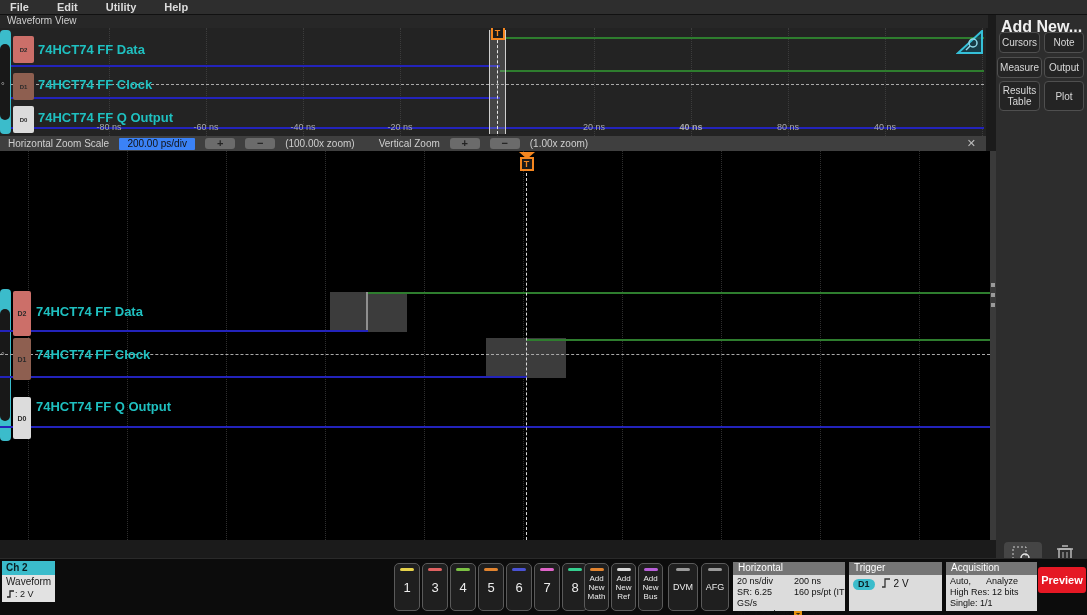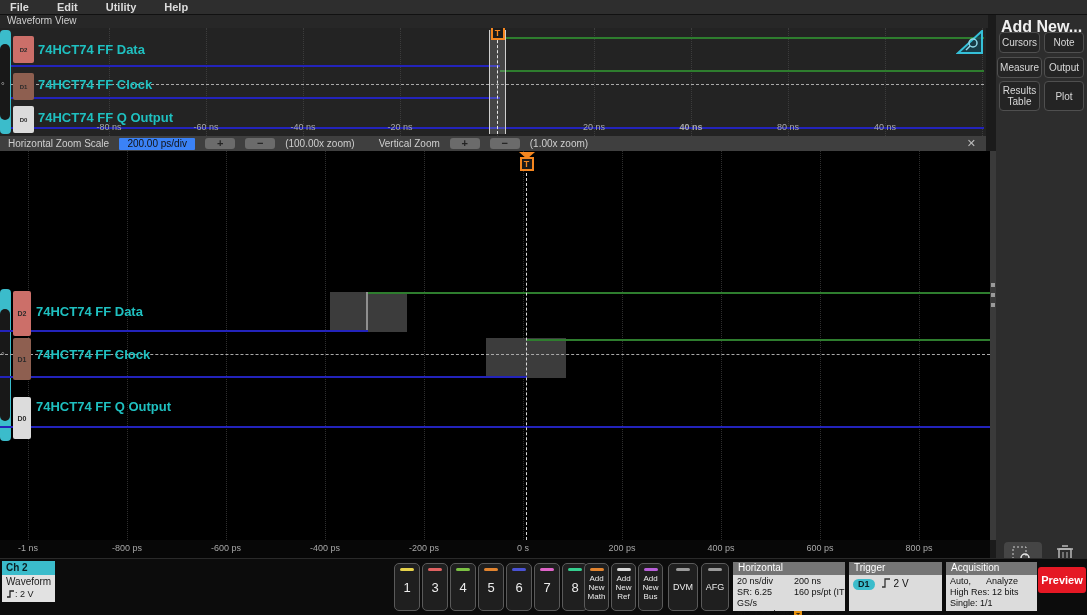--- a/index.html
+++ b/index.html
@@ -201,32 +201,20 @@
     <div class="trig-src" style="left:1px; top:199px;">‹›</div>
 
     <div class="sig-badge" style="left: 13px; top: 140px; width: 18px; height: 45px; font-size: 7px; background-color: rgb(204, 111, 105);">D2</div>
     <div class="sig-label" style="left:36px; top:153px;">74HCT74 FF Data</div>
     <div class="sig-badge" style="left: 13px; top: 187px; width: 18px; height: 42px; font-size: 7px; background-color: rgb(142, 95, 80);">D1</div>
     <div class="sig-label" style="left:36px; top:196px;">74HCT74 FF Clock</div>
     <div class="sig-badge" style="left: 13px; top: 246px; width: 18px; height: 42px; font-size: 7px; background-color: rgb(220, 220, 220);">D0</div>
     <div class="sig-label" style="left:36px; top:248px;">74HCT74 FF Q Output</div>
   </div>
 
-  <div class="main-axis">
-    <span class="tick" style="left:28px; top:3px;">-1 ns</span>
-    <span class="tick" style="left:127px; top:3px;">-800 ps</span>
-    <span class="tick" style="left:226px; top:3px;">-600 ps</span>
-    <span class="tick" style="left:325px; top:3px;">-400 ps</span>
-    <span class="tick" style="left:424px; top:3px;">-200 ps</span>
-    <span class="tick" style="left:523px; top:3px;">0 s</span>
-    <span class="tick" style="left:622px; top:3px;">200 ps</span>
-    <span class="tick" style="left:721px; top:3px;">400 ps</span>
-    <span class="tick" style="left:820px; top:3px;">600 ps</span>
-    <span class="tick" style="left:919px; top:3px;">800 ps</span>
-  </div>
 
   <div class="divider"></div>
   <div class="grip" style="top:283px;">
       <span></span>
       <span></span>
       <span></span>
     </div>
 
   <div class="right-panel">
     <div class="rp-title">Add New...</div>

